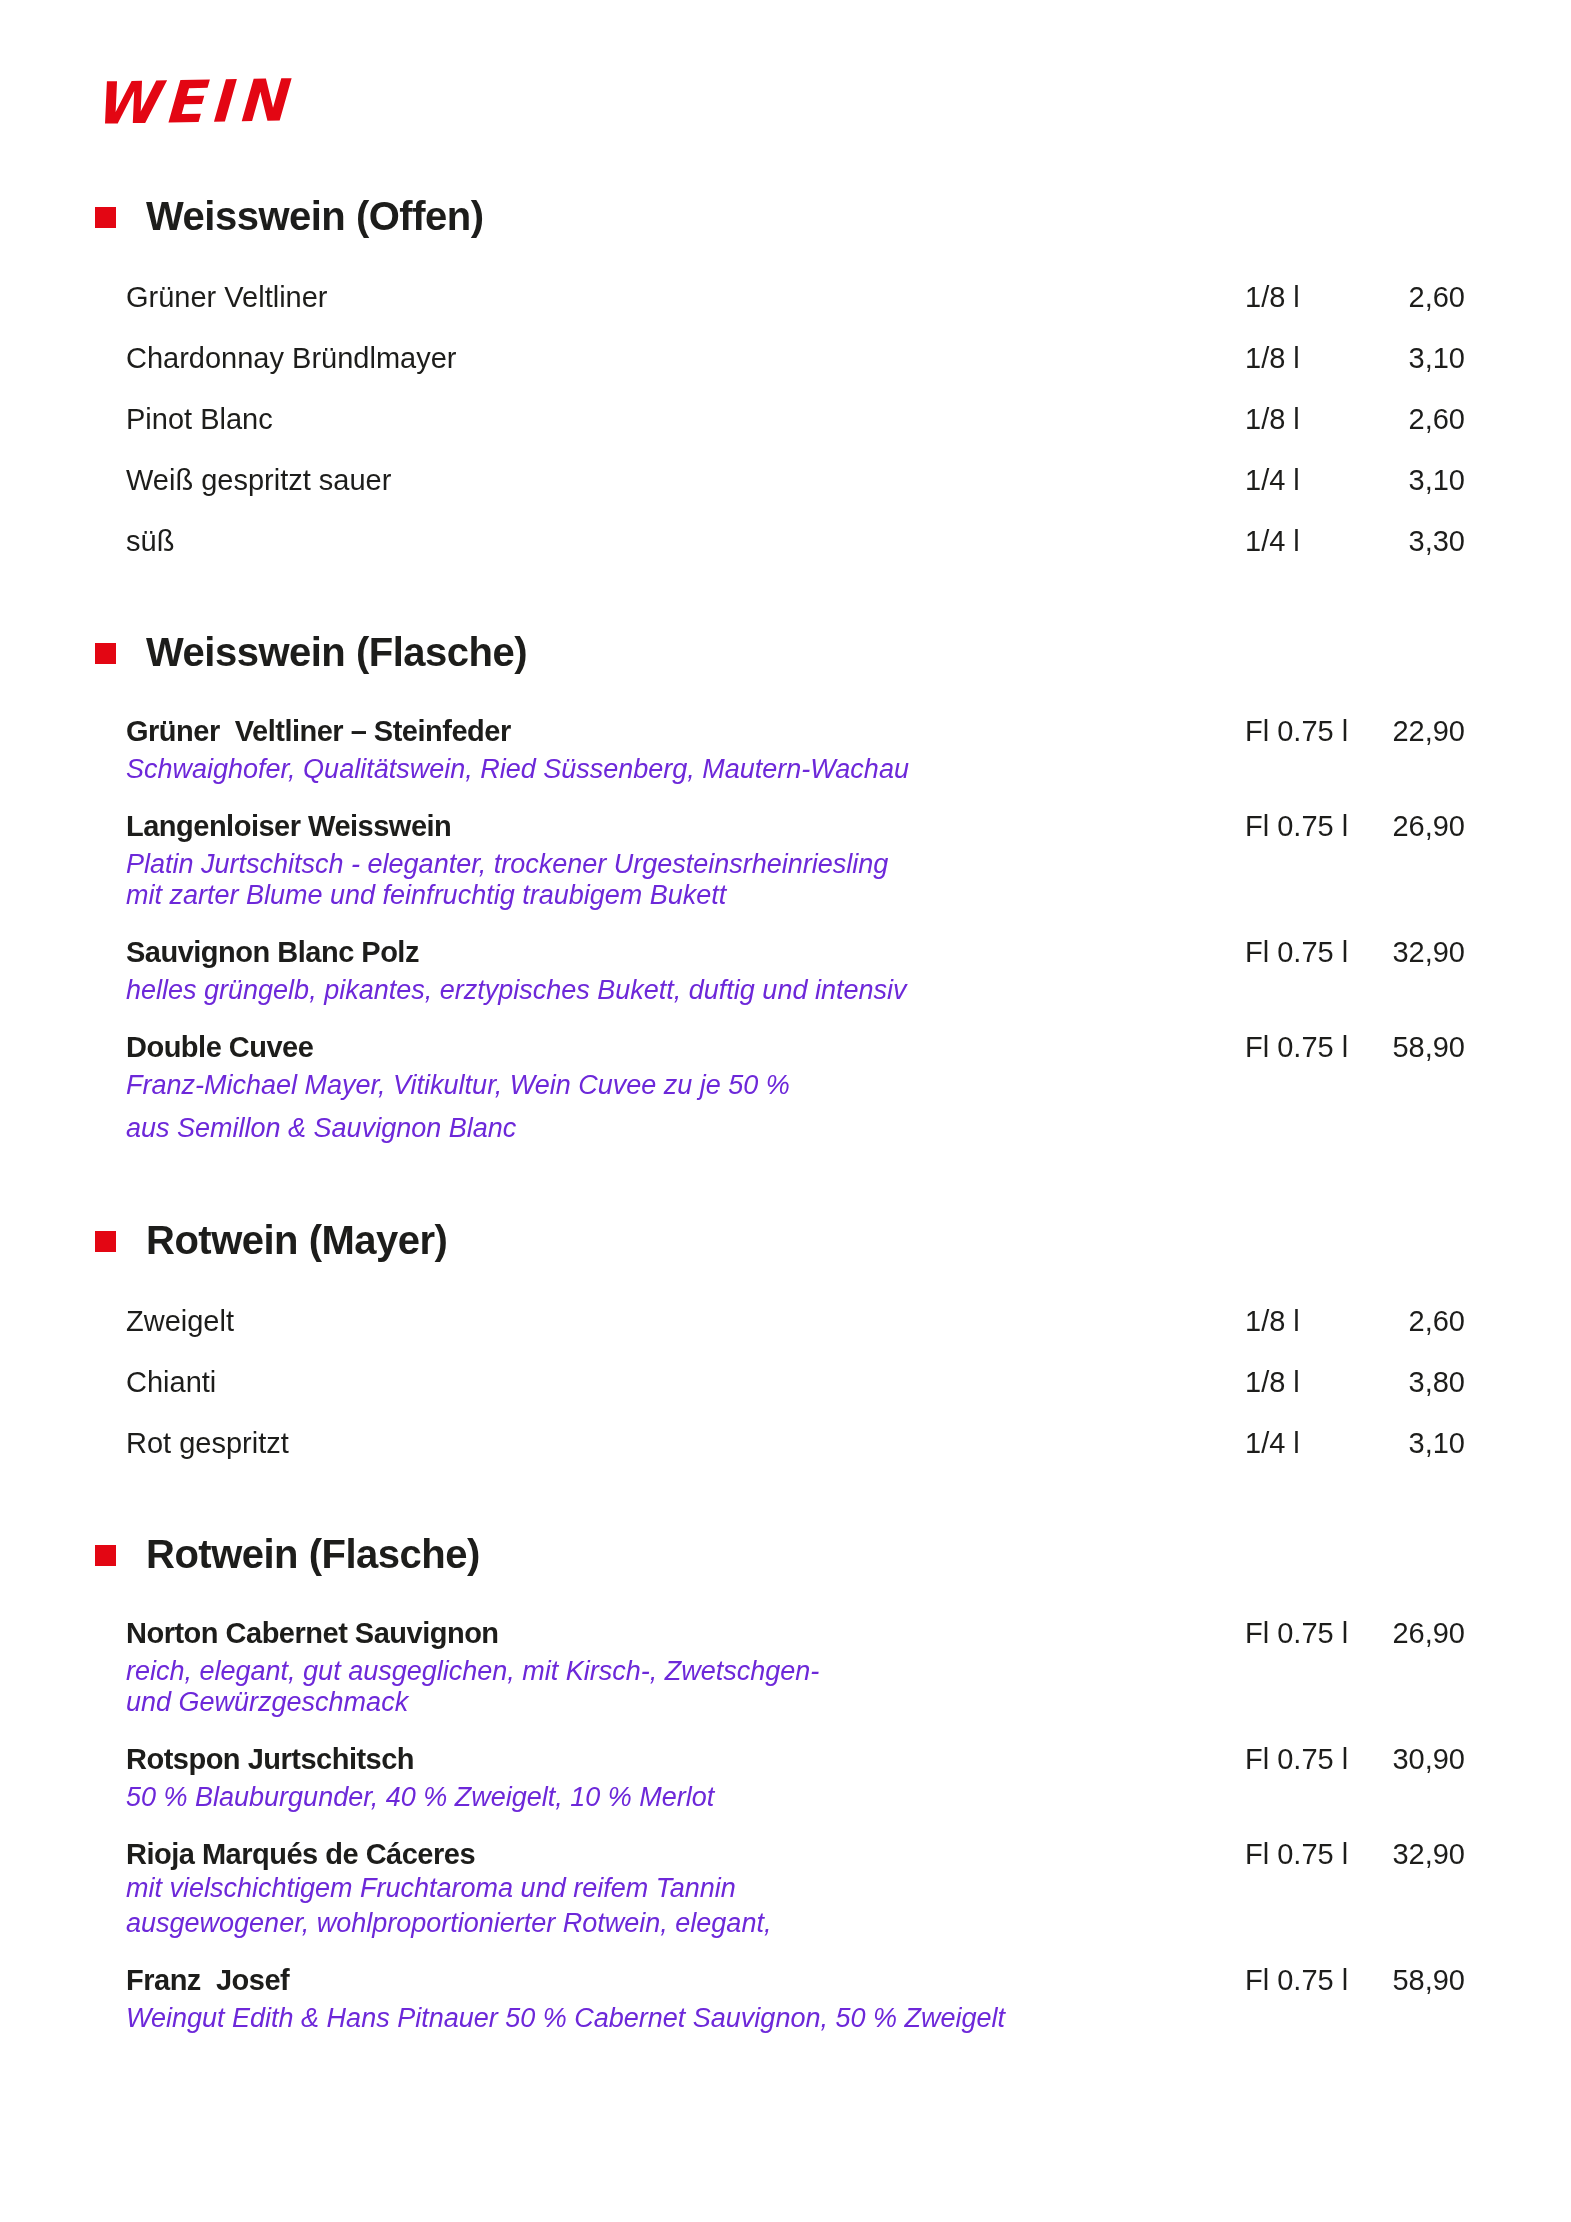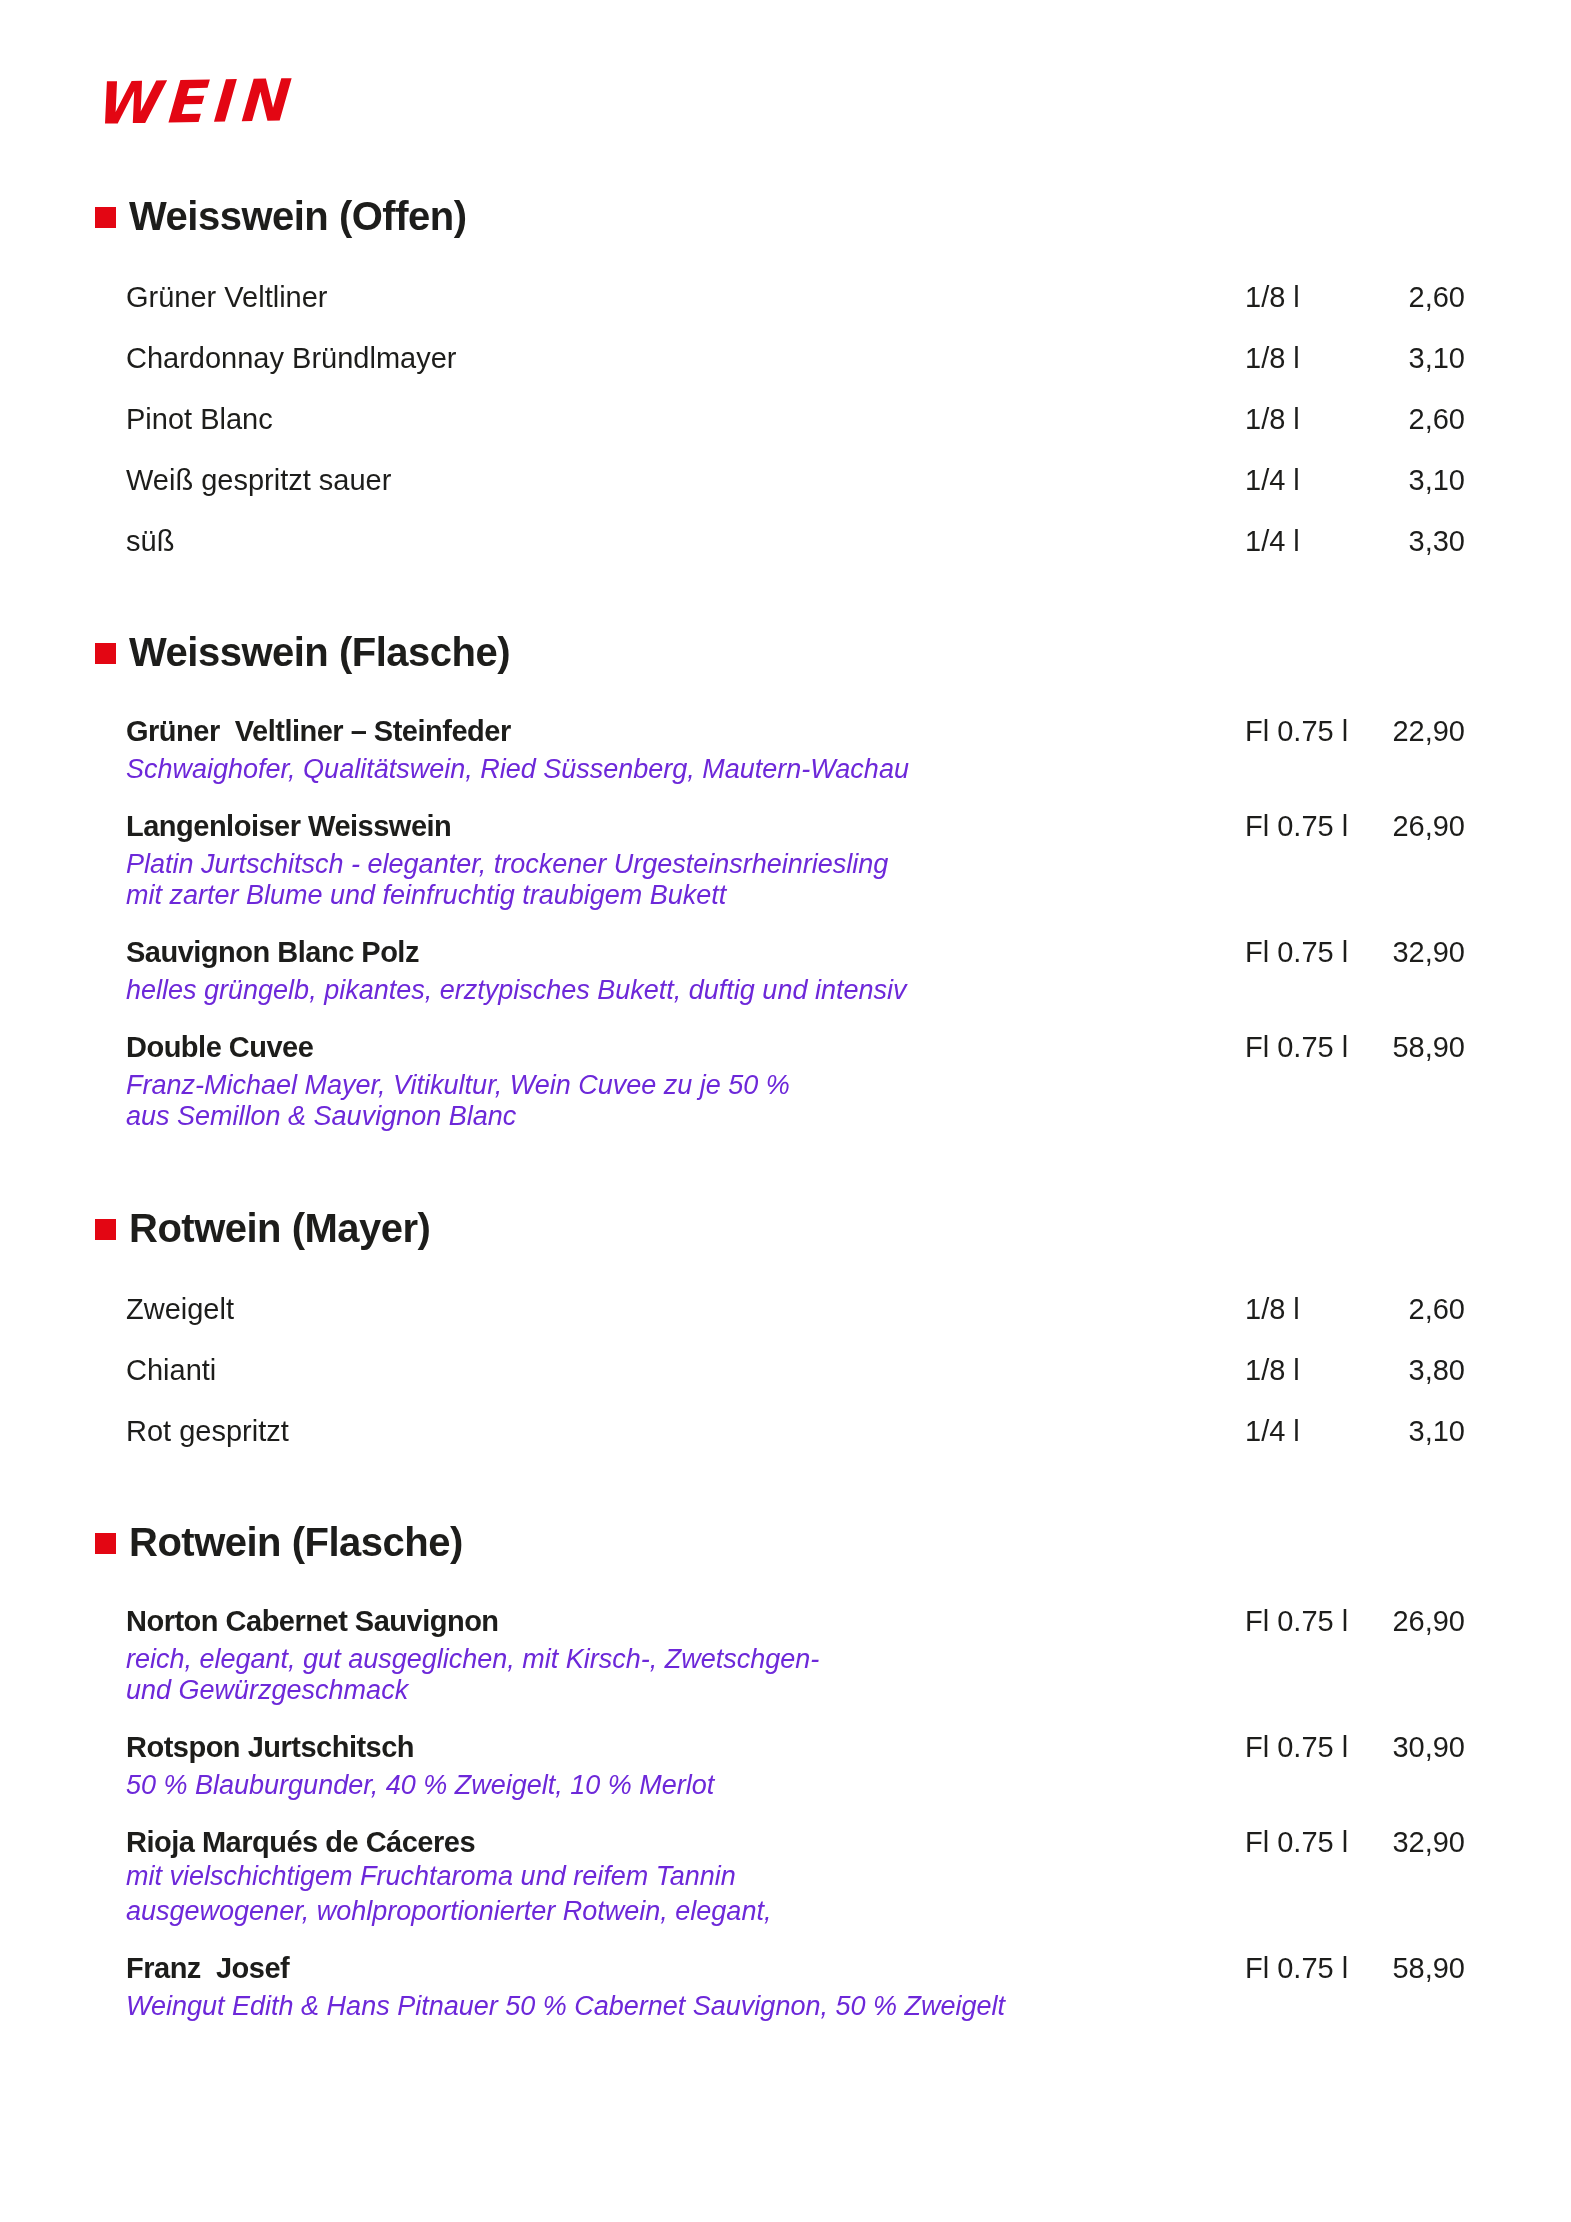--- a/index.html
+++ b/index.html
@@ -31,21 +31,21 @@
     letter-spacing: 6px;
     transform: skewX(-6deg) rotate(-1deg);
     margin-left: 4px;
   }
   
   .menu-section { margin-top: 74px; }
   .menu-section.first { margin-top: 58px; }
   .section-heading {
     display: flex;
     align-items: center;
-    gap: 13px;
+    gap: 30px;
   }
   .bullet {
     width: 21px;
     height: 21px;
     background: var(--red);
     flex: 0 0 auto;
     margin-top: 2px;
   }
   .section-heading .heading-text {
     font-size: 40px;
@@ -165,21 +165,21 @@
         </div>
         <div class="desc">helles grüngelb, pikantes, erztypisches Bukett, duftig und intensiv</div>
       </div>
       <div class="item">
         <div class="item-head">
           <span class="wname">Double Cuvee</span>
           <span class="size">Fl 0.75 l</span>
           <span class="price">58,90</span>
         </div>
         <div class="desc">Franz-Michael Mayer, Vitikultur, Wein Cuvee zu je 50 %</div>
-        <div class="desc" style="margin-top:0;">aus Semillon &amp; Sauvignon Blanc</div>
+        <div class="desc" style="margin-top:12px;">aus Semillon &amp; Sauvignon Blanc</div>
       </div>
     </div>
   </div>
 
   
   <div class="menu-section">
     <div class="section-heading">
       <span class="bullet"></span>
       <span class="heading-text">Rotwein (Mayer)</span>
     </div>

